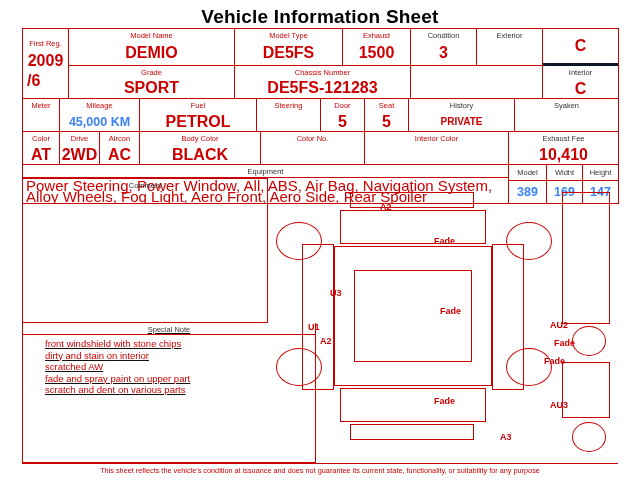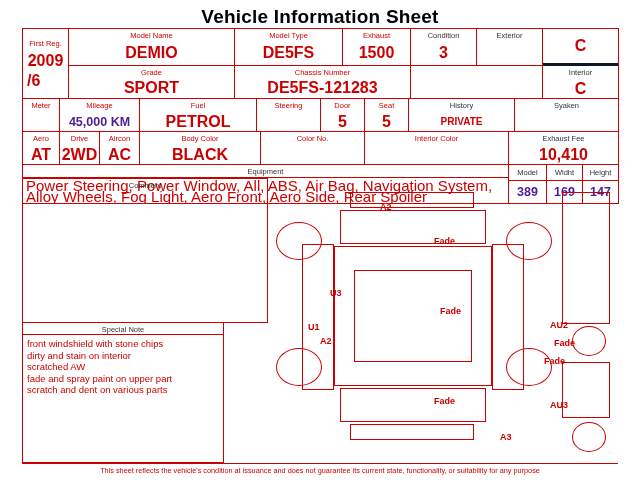--- a/index.html
+++ b/index.html
@@ -16,45 +16,45 @@
   .title {
     text-align:center;
     font-size:19px;
     font-weight:bold;
     color:#000;
     padding-top:6px;
     letter-spacing:.2px;
   }
   .lbl { font-size:7.5px; color:#cc0000; line-height:9px; }
   .lblblk { font-size:7.5px; color:#333; text-align:center; line-height:9px; }
-  .val { font-size:12.5px; color:#4c1d95; text-align:center; font-weight:bold; line-height:14px; }
+  .val { font-size:12.5px; color:#3b82f6; text-align:center; font-weight:bold; line-height:14px; }
   .valsm { font-size:10px; color:#cc0000; text-align:center; font-weight:bold; }
   .valbig { font-size:16px; color:#cc0000; text-align:center; font-weight:bold; }
 
   
   .topwrap { position:absolute; left:22px; top:28px; width:596px; }
   table.t { border-collapse:collapse; table-layout:fixed; }
   table.t td { border:1px solid #cc0000; padding:0; vertical-align:middle; }
   .h { height:13px; display:flex; align-items:center; justify-content:center; }
   .v { height:22px; display:flex; align-items:center; justify-content:center; }
   .v2 { height:19px; display:flex; align-items:center; justify-content:center; }
 
   
   .comment-box {
     position:absolute; left:22px; top:178px; width:246px; height:145px;
     border:1px solid #cc0000;
   }
   .comment-hd { font-size:7.5px; color:#333; text-align:center; padding-top:2px; }
 
   .special-box {
-    position:absolute; left:22px; top:323px; width:202px; height:140px;
-    border:1px solid #cc0000; border-top:none;
+    position:absolute; left:22px; top:323px; width:294px; height:140px;
+    border:1px solid #cc0000; border-top:none;text-decoration:underline;
   }
   .special-hd { font-size:7.5px; color:#333; text-align:center; padding-top:2px; border-bottom:1px solid #cc0000; height:12px;}
-  .special-list { padding:3px 4px 0 4px; }
+  .special-list { padding:3px 4px 0 4px;margin-left:18px; }
   .special-list div { font-size:9.5px; color:#cc0000; line-height:11.5px; }
 
   
   .diagram { position:absolute; left:272px; top:178px; width:346px; height:285px; }
   .dg { position:absolute; border:1px solid #cc0000; }
   .dgt { position:absolute; font-size:9px; color:#cc0000; font-weight:bold; white-space:nowrap; }
   .ell { position:absolute; border:1px solid #cc0000; border-radius:50%; }
 
   .footer {
     position:absolute; left:22px; top:466px; width:596px;
@@ -188,21 +188,21 @@
           <col style="width:40px">
           <col style="width:40px">
         <col style="width:121px">
           <col style="width:104px">
           <col style="width:144px">
         <col style="width:110px">
       </colgroup>
       <tbody>
           <tr>
         <td>
-          <div class="h lbl">Aero</div>
+          <div class="h lbl">Color</div>
           <div class="v2 valbig">AT</div>
         </td>
         <td>
           <div class="h lbl">Drive</div>
           <div class="v2 valbig">2WD</div>
         </td>
         <td>
           <div class="h lbl">Aircon</div>
           <div class="v2 valbig">AC</div>
         </td>

